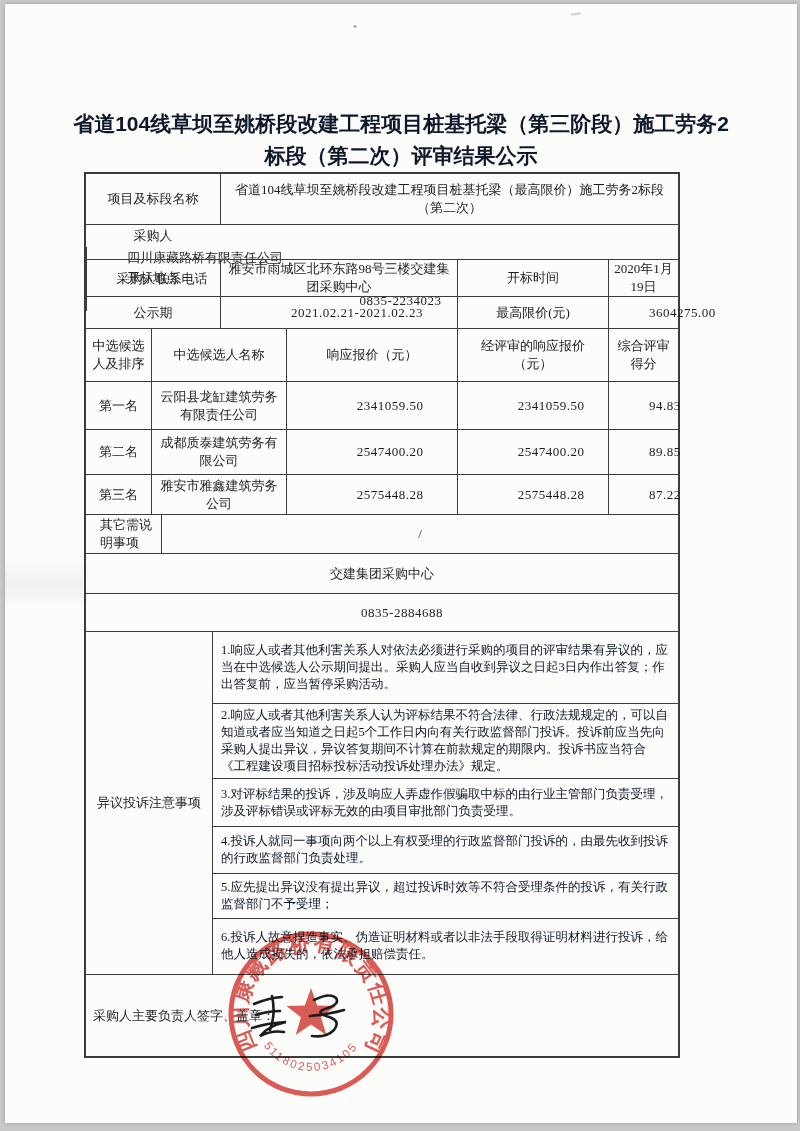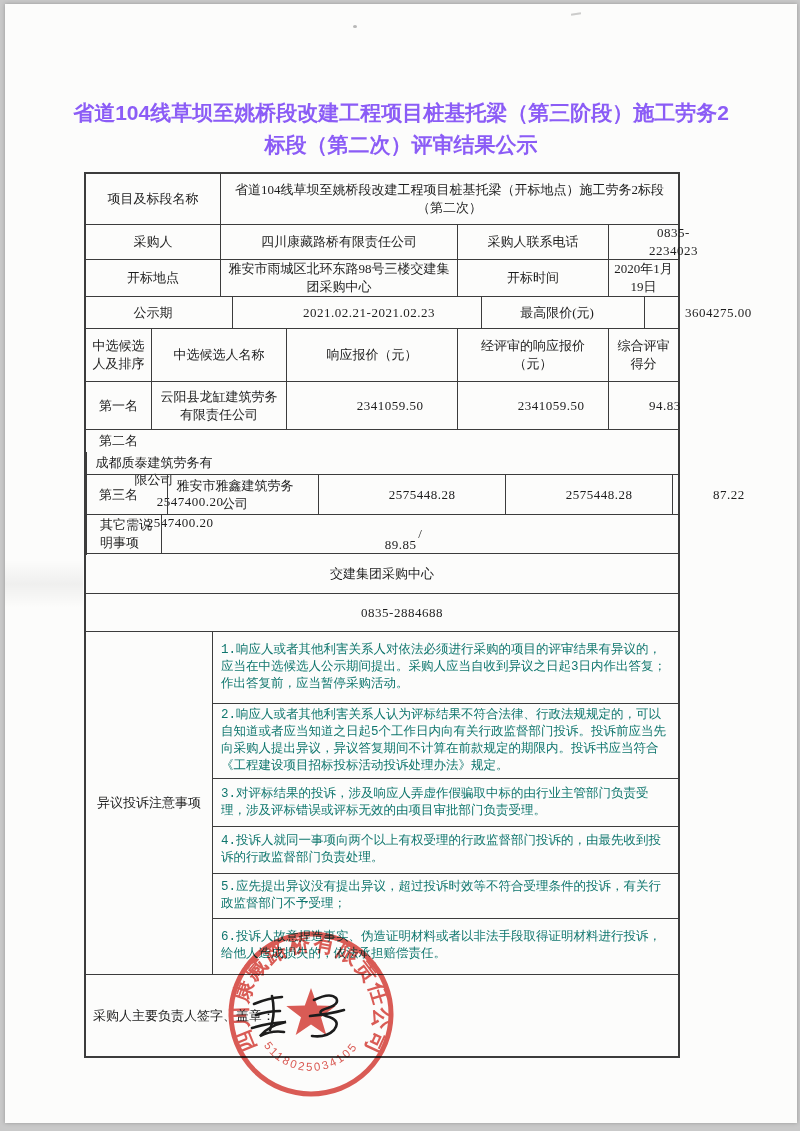--- a/index.html
+++ b/index.html
@@ -15,24 +15,24 @@
     position:absolute; left:5px; top:4px; right:3px; bottom:8px;
     background:#fcfcfb;
     box-shadow:0 0 4px rgba(0,0,0,.25);
   }
   
   .speck1{position:absolute;left:348px;top:21px;width:4px;height:3px;background:#9a9a9a;border-radius:50%;opacity:.7;}
   .speck2{position:absolute;left:566px;top:9px;width:10px;height:2px;background:#ababab;transform:rotate(-8deg);opacity:.6;}
   .fold{position:absolute;left:0;top:556px;width:78px;height:48px;background:linear-gradient(180deg,rgba(0,0,0,0)0%,rgba(0,0,0,.05)50%,rgba(0,0,0,0)100%);}
 
   .doc-title{
-    position:absolute; left:50%; top:93px; transform:translateX(-50%);
+    position:absolute; left:50%; top:104px; transform:translateX(-50%);
     width:662px; text-align:center;
     font-family:"Liberation Sans", sans-serif;
-    font-weight:bold; font-size:21px; line-height:1.5; color:#8b5cf6;
+    font-weight:bold; font-size:21px; line-height:1.5; color:#0f172a;
     margin:0;
   }
 
   .tbl{
     position:absolute; left:79px; top:168px; width:596px;
     border:2px solid #3c3c3c;
     background:transparent;
     box-sizing:border-box;
     display:flex; flex-direction:column;
   }
@@ -45,31 +45,31 @@
   }
   .td:first-child{border-left:none;}
   .w134{width:134px;flex:none;}
   .w237{width:237px;flex:none;}
   .w151{width:151px;flex:none;}
   .w65{width:65px;flex:none;}
   .w135{width:135px;flex:none;}
   .w171{width:171px;flex:none;}
   .w126{width:126px;flex:none;}
   .flex1{flex:1;}
-  .h50{height:50px;} .h35{height:35px;} .h37{height:37px;} .h32{height:32px;gap:12px;}
-  .h53{height:53px;} .h48{height:48px;} .h45{height:45px;flex-direction:column;} .h40{height:40px;gap:16px;}
+  .h50{height:50px;} .h35{height:35px;flex-direction:column;} .h37{height:37px;} .h32{height:32px;}
+  .h53{height:53px;} .h48{height:48px;} .h45{height:45px;} .h40{height:40px;}
   .h39{height:39px;} .h78{height:78px;} .h343{height:343px;} .h82{height:82px;}
 
   .num{font-family:"Liberation Serif", serif; letter-spacing:.5px;padding-left:40px;}
   .stackcol{flex:1; display:flex; flex-direction:column; padding:0; align-items:stretch;justify-content:space-between;}
   .sub{border-top:1.5px solid #3c3c3c; display:flex; align-items:center; justify-content:center; box-sizing:border-box;}
   .sub:first-child{border-top:none;}
   .para{
     justify-content:flex-start; text-align:left;
-    font-size:12.5px; line-height:1.36; padding:3px 9px 3px 8px; color:#0f766e;font-family:Liberation Mono, monospace;
+    font-size:12.5px; line-height:1.36; padding:3px 9px 3px 8px; color:#0f172a;
   }
   .other-lbl{justify-content:flex-start; text-align:left; padding-left:4px;margin-left:10px;}
   .sig-row .td{justify-content:flex-start; text-align:left; padding-left:7px; font-size:13px;}
 
   
   .seal{position:absolute; left:220px; top:924px; width:172px; height:172px; opacity:.88; mix-blend-mode:multiply; pointer-events:none;}
   .handsign{position:absolute; left:243px; top:978px; width:120px; height:70px; pointer-events:none;}
 </style>
 </head>
 <body>
@@ -78,21 +78,21 @@
   <div class="speck1"></div>
   <div class="speck2"></div>
   <div class="fold"></div>
 
   <h1 class="doc-title">省道104线草坝至姚桥段改建工程项目桩基托梁（第三阶段）施工劳务2标段（第二次）评审结果公示</h1>
 
   <div class="tbl">
 
     <div class="tr h50">
       <div class="td w134">项目及标段名称</div>
-      <div class="td flex1">省道104线草坝至姚桥段改建工程项目桩基托梁（开标地点）施工劳务2标段（第二次）</div>
+      <div class="td flex1">省道104线草坝至姚桥段改建工程项目桩基托梁（最高限价）施工劳务2标段（第二次）</div>
     </div>
 
     <div class="tr h35">
       <div class="td w134">采购人</div>
       <div class="td w237">四川康藏路桥有限责任公司</div>
       <div class="td w151">采购人联系电话</div>
       <div class="td flex1 num">0835-2234023</div>
     </div>
 
     <div class="tr h37">

